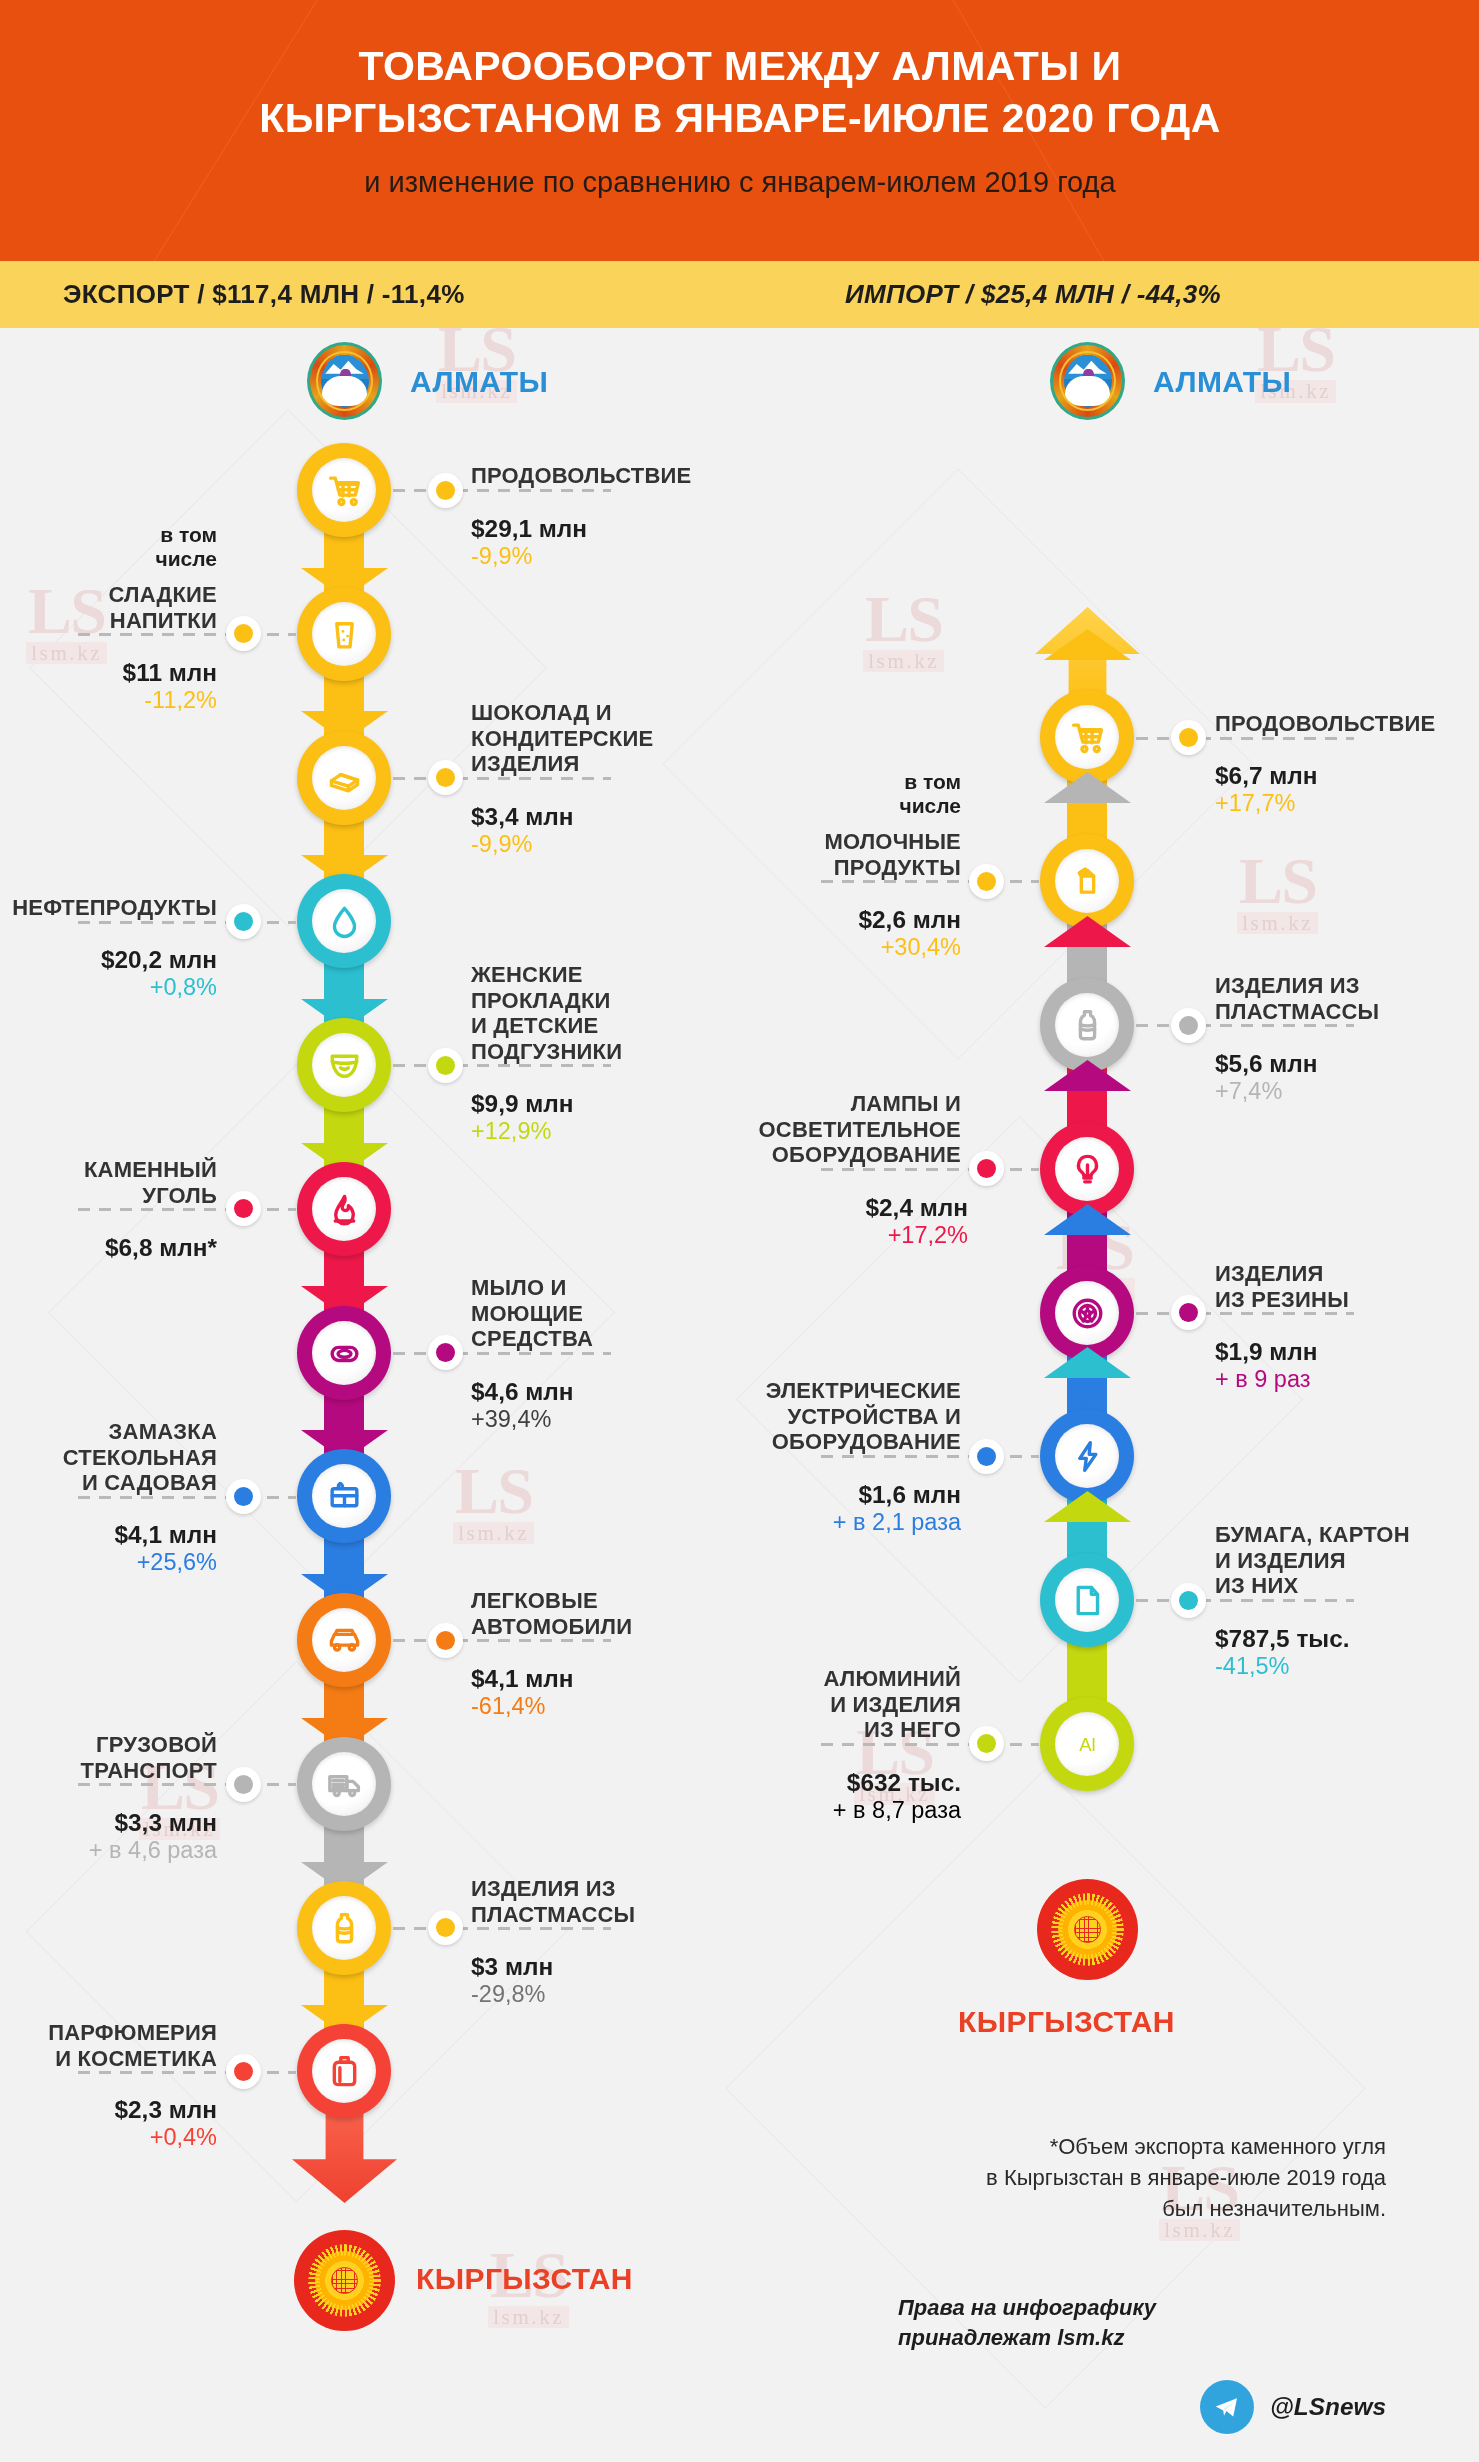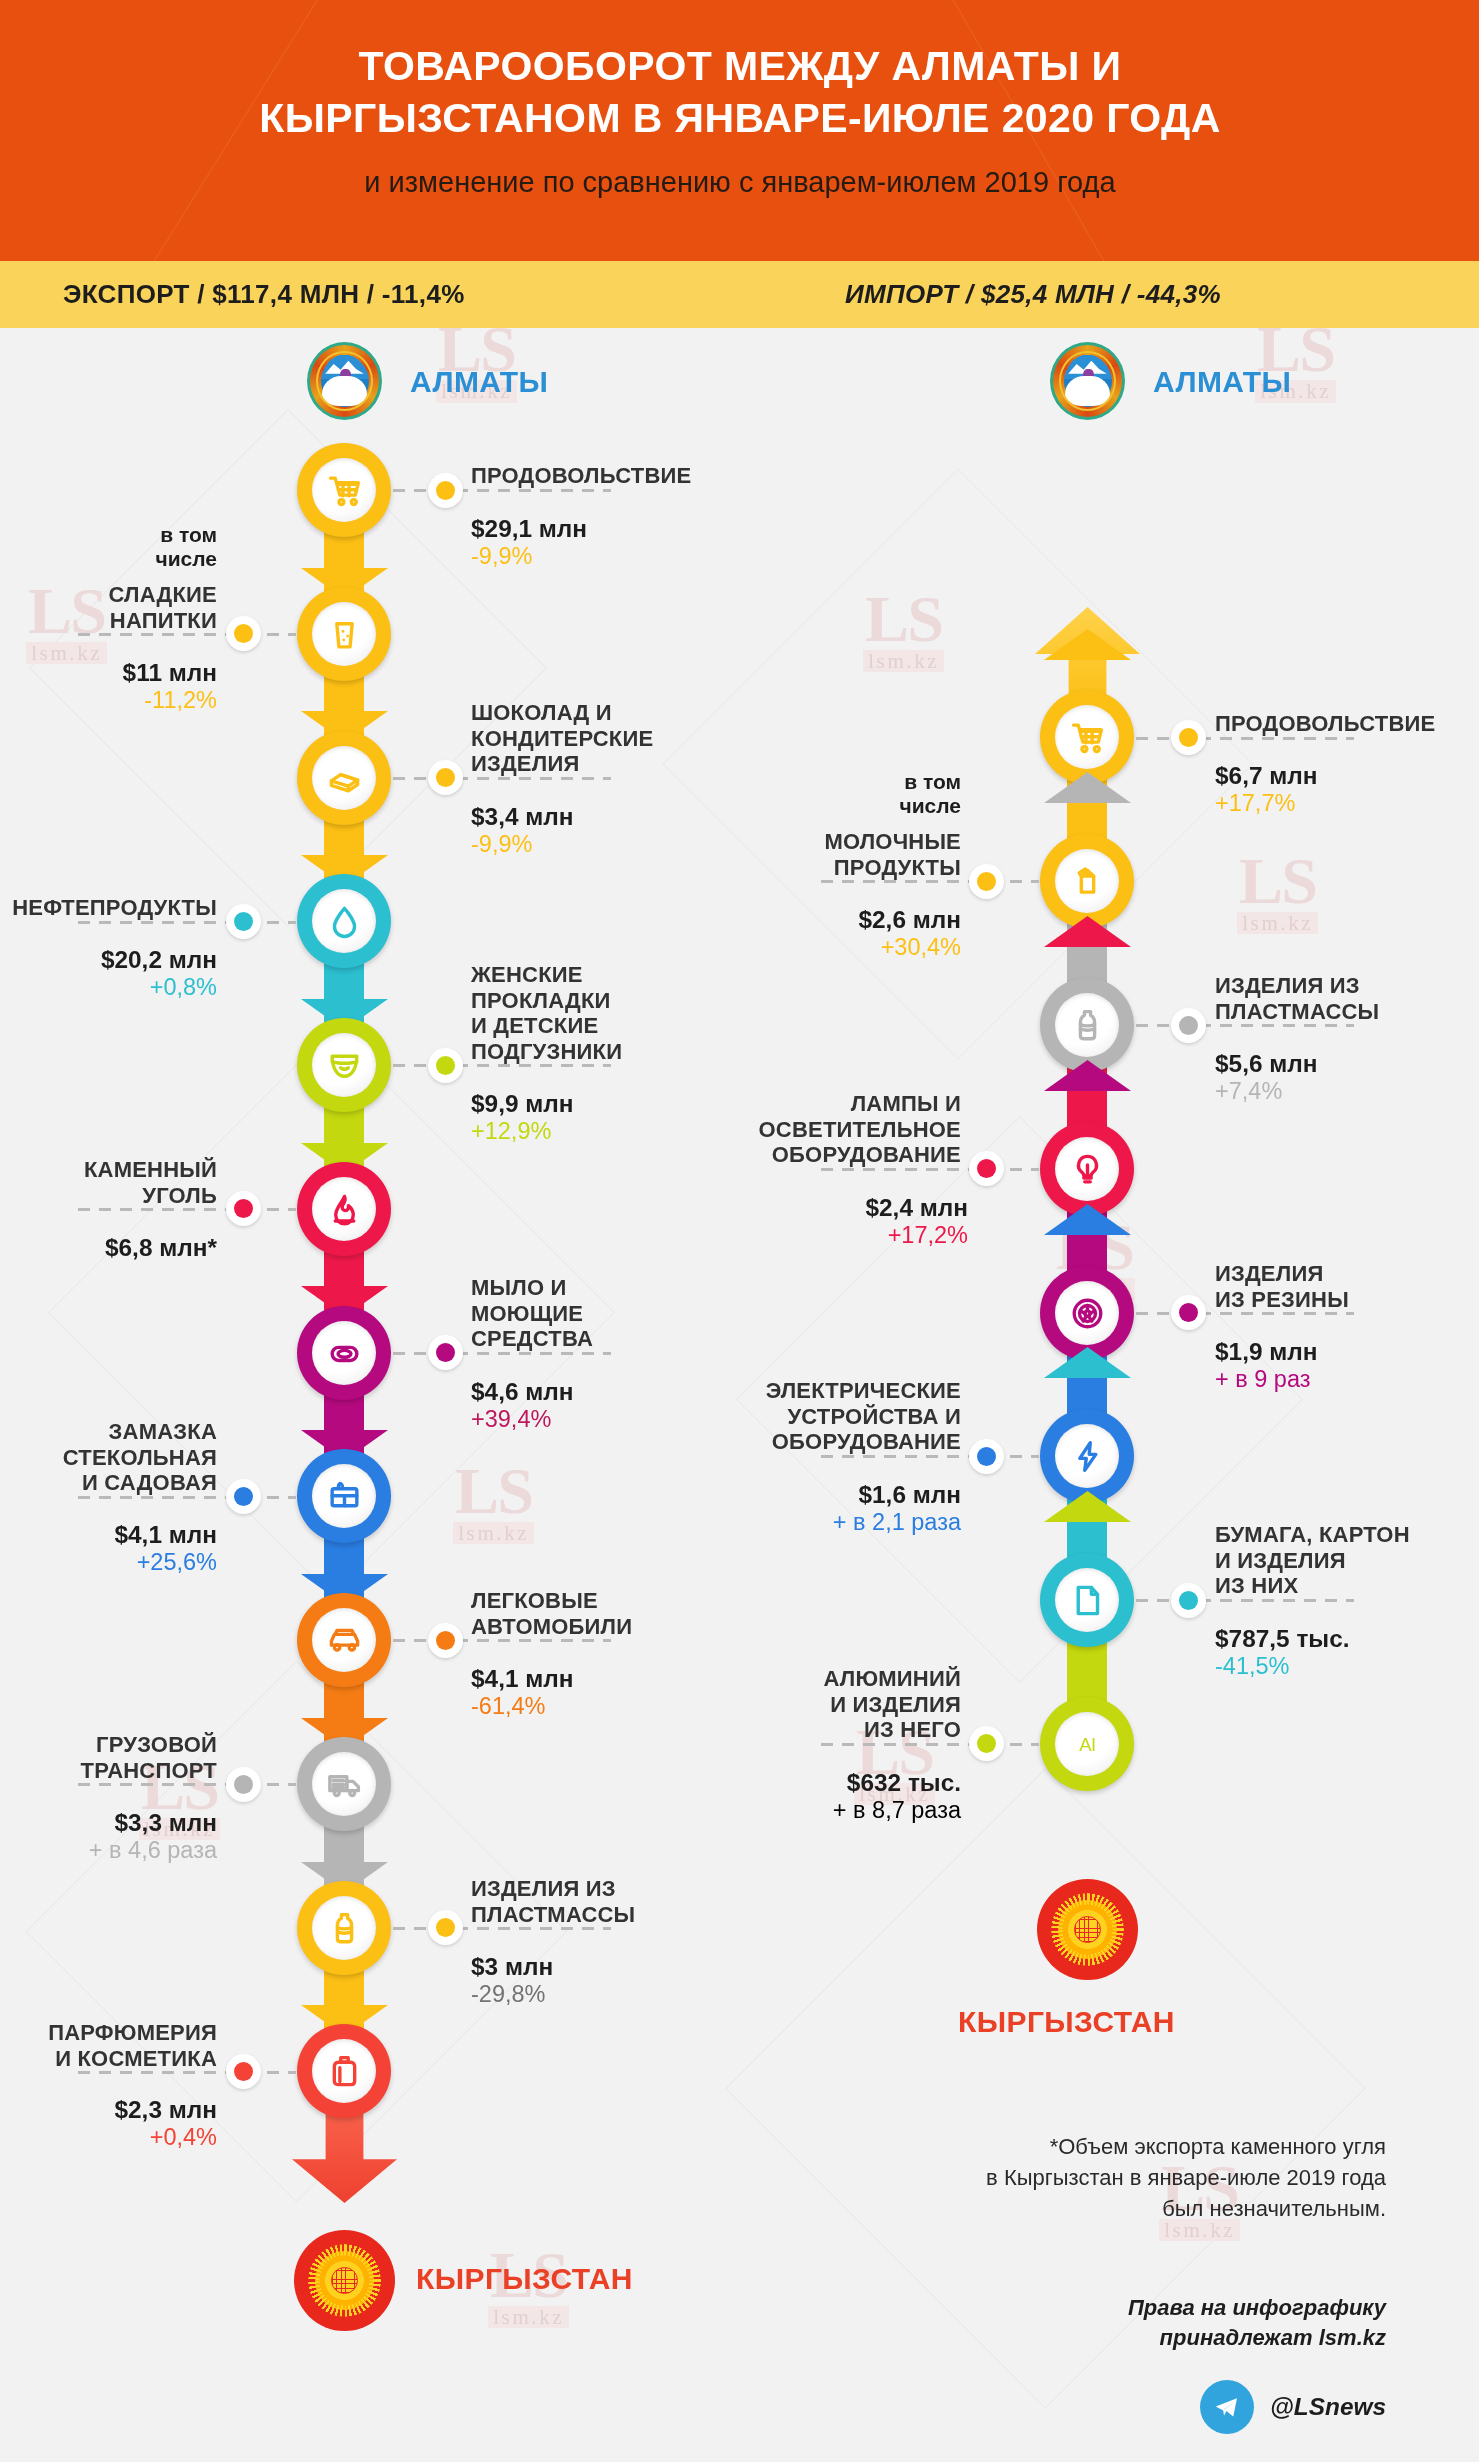--- a/index.html
+++ b/index.html
@@ -224,21 +224,21 @@
   
   .footnote {
     position: absolute;
     font-size: 22px; color: #2a2a2a; line-height: 1.4;
     text-align: right; right: 94px; top: 1804px; width: 488px;
   }
   .rights {
     position: absolute;
     font-size: 22px; color: #1d1d1d; line-height: 1.35;
     font-style: italic; font-weight: bold;
-    text-align: right; right: 94px; top: 1965px; width: 488px;
+    right: 94px; top: 1965px; width: 488px;
   }
   .tg-row {
     position: absolute; right: 94px; top: 2052px;
     display: flex; align-items: center; gap: 15.7px;
   }
   .tg-icon {
     width: 54px; height: 54px; border-radius: 50%;
     background: #31a4dd; display: flex; align-items: center; justify-content: center;
   }
   .tg-handle { font-size: 24.4px; font-weight: bold; font-style: italic; color: #1d1d1d; }
@@ -476,21 +476,21 @@
       </div>
       <div class="connector" style="left: 393px; top: 1024px; width: 218px;"></div>
       <div class="dotmark" style="left: 428px; top: 1007px;">
         <i style="background:#b5097f"></i>
       </div>
       <div class="item-txt right" style="left: 471px; top: 1024px; width: 288px; transform: translateY(-100%);">
         <div class="cat">МЫЛО И<br>МОЮЩИЕ<br>СРЕДСТВА</div>
       </div>
       <div class="item-txt right" style="left: 471px; top: 1039px; width: 288px;">
         <div class="amt">$4,6 млн</div>
-        <div class="chg" style="color:#be185d">+39,4%</div>
+        <div class="chg" style="color:#404040">+39,4%</div>
       </div>
       <div class="seg" style="left: 324px; top: 1186px; width: 40px; height: 114px; background: rgb(42, 125, 225);"></div>
       <div class="arrowhead" style="left: 301px; top: 1246px; width: 87px; height: 31px; background: rgb(42, 125, 225); clip-path: polygon(0px 0px, 100% 0px, 50% 100%);"></div>
       <div class="ring" style="left: 297px; top: 1121px; width: 94px; height: 94px; background: rgb(42, 125, 225);">
         <div class="inner" style="width: 64px; height: 64px;">
           <svg width="37" height="37" viewBox="0 0 24 24" aria-hidden="true">
             <rect fill="none" stroke="#2a7de1" stroke-width="2.2" stroke-linecap="round" stroke-linejoin="round" x="4" y="7" width="16" height="11" rx="1.2"></rect>
             <path fill="none" stroke="#2a7de1" stroke-width="2.2" stroke-linecap="round" stroke-linejoin="round" d="M4 11.5h16M12 11.5V18"></path>
             <path fill="none" stroke="#2a7de1" stroke-width="2.2" stroke-linecap="round" stroke-linejoin="round" d="M8 5.5c0-1.6 1.2-2.6 2.2-1.2.9 1.2.3 2.4-.9 2.4-.8 0-1.3-.5-1.3-1.2z"></path>
           </svg>

